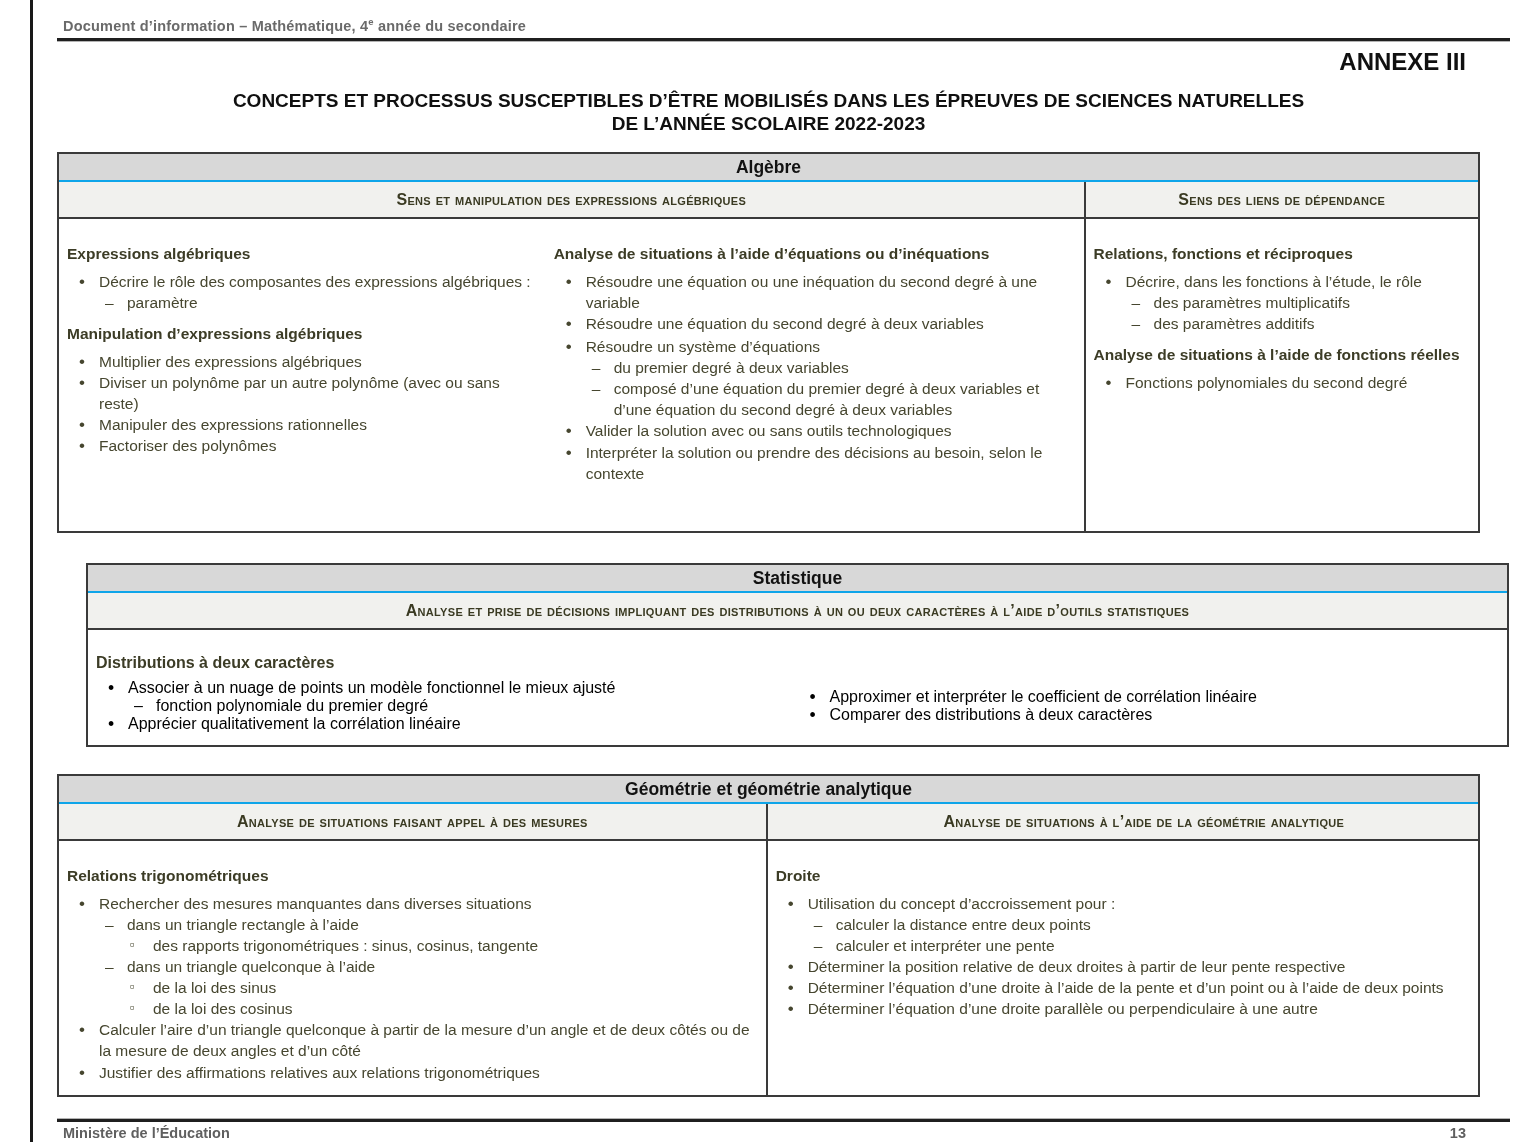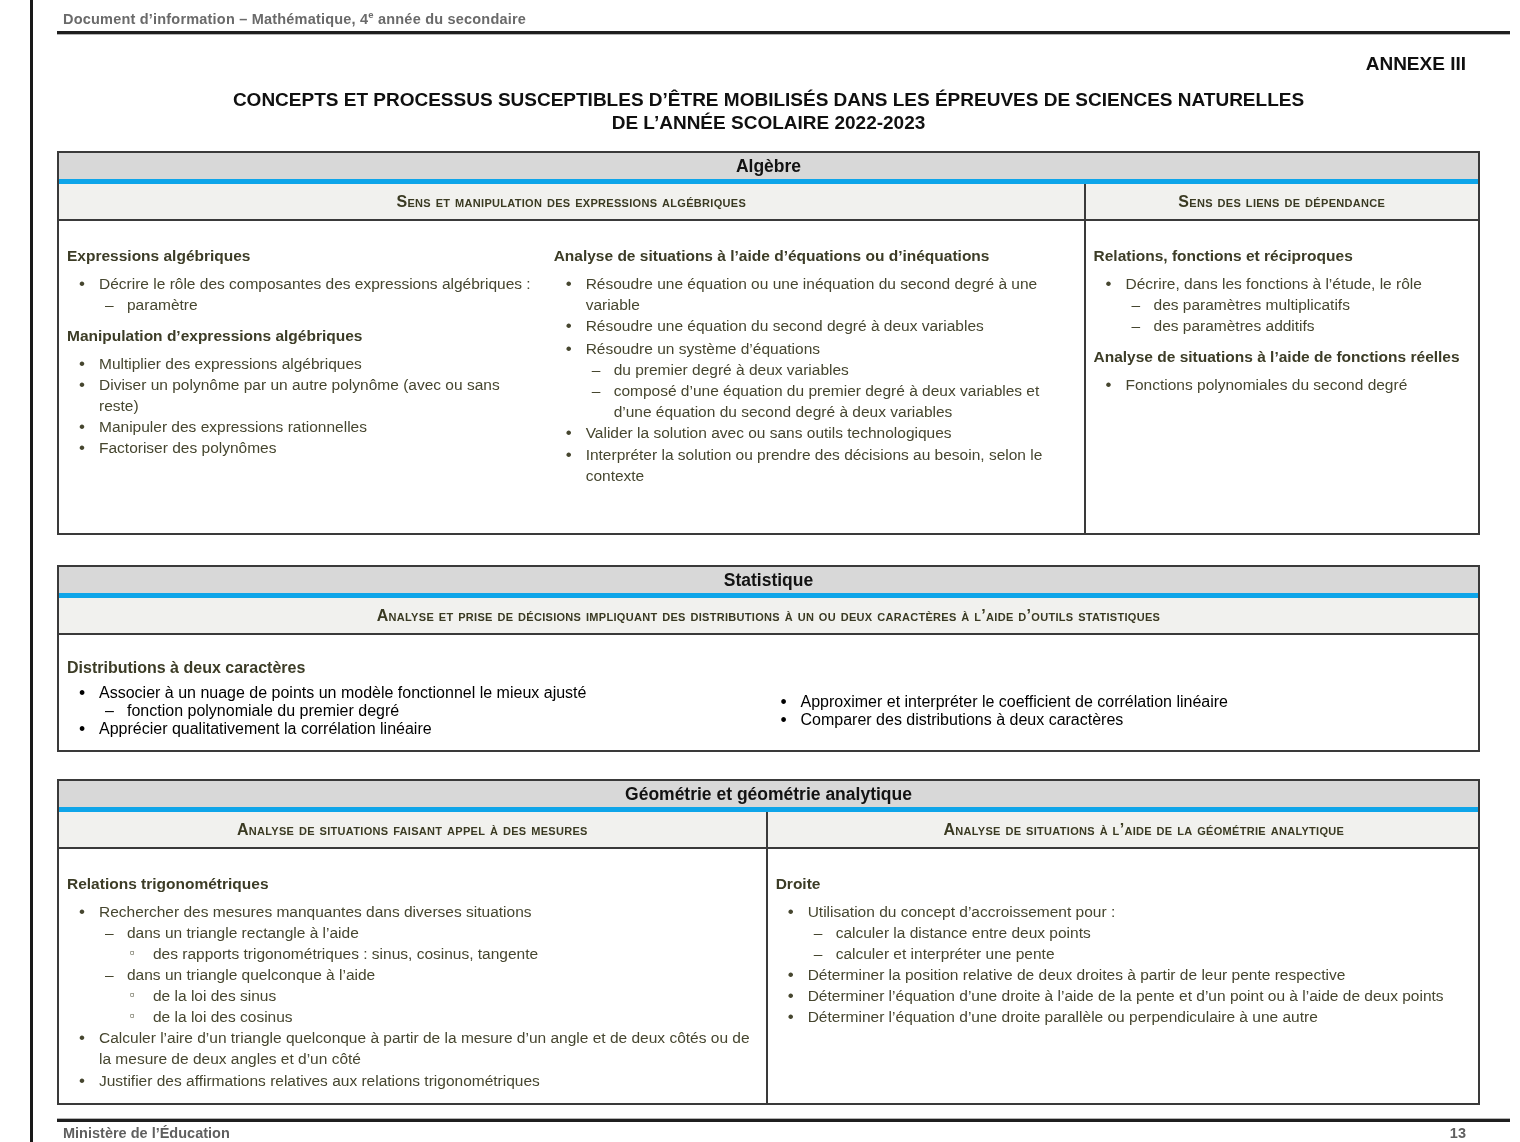--- a/index.html
+++ b/index.html
@@ -8,50 +8,50 @@
     position: relative;
     width: 1520px; height: 1142px;
     background: #ffffff;
     font-family: "Liberation Sans", sans-serif;
     overflow: hidden;
   }
   .page-edge {
     position: absolute; left: 30px; top: 0;
     width: 3px; height: 1142px; background: #181818;
   }
-  .content { position: absolute; left: 57px; top: 0; width: 1453px; }
+  .content { position: absolute; left: 57px; top: 7px; width: 1453px; }
 
   .running {
     padding: 9px 0 4px 6px;
     font-size: 14.5px; font-weight: bold; color: #6a6a6a;
     letter-spacing: 0.2px;
   }
   .running sup { font-size: 9.5px; }
   .top-rule { height: 4px; background: #1f1f1f; border-bottom: 1px solid #b3b3b3; }
 
   .annexe {
-    text-align: right; padding: 18px 44px 0 0;
-    font-size: 19px; font-weight: bold; color: #101010;
+    text-align: right; padding: 6px 44px 0 0;
+    font-size: 24px; font-weight: bold; color: #101010;
   }
   .title-wrap { width: 1423px; margin-top: 13px; }
   .page-title {
     text-align: center; font-size: 19px; font-weight: bold;
     color: #101010; line-height: 23px;
   }
 
   .ctable { width: 1423px; border: 2px solid #3a3a3a; background: #fff; }
   .t1 { margin-top: 17px; }
-  .t2 { margin-top: 30px; }
+  .t2 { margin-top: 30px; margin-left: 29px; }
   .t3 { margin-top: 27px; }
 
   .t-title {
     background: #d8d8d8; text-align: center;
     font-size: 17.5px; font-weight: bold; color: #121212;
     padding: 3px 0 2px 0;
-    border-bottom: 5px solid #0ea5e9;
+    border-bottom: 2px solid #0ea5e9;
   }
   .t-headrow {
     display: flex; background: #f1f1ee;
     border-bottom: 2px solid #3a3a3a;
   }
   .t-hcell {
     padding: 9px 6px 8px 6px; text-align: center;
     font-variant: small-caps; letter-spacing: 0.3px;
     font-size: 16px; font-weight: bold; color: #3a3a22;
     flex: 1 1 auto;

